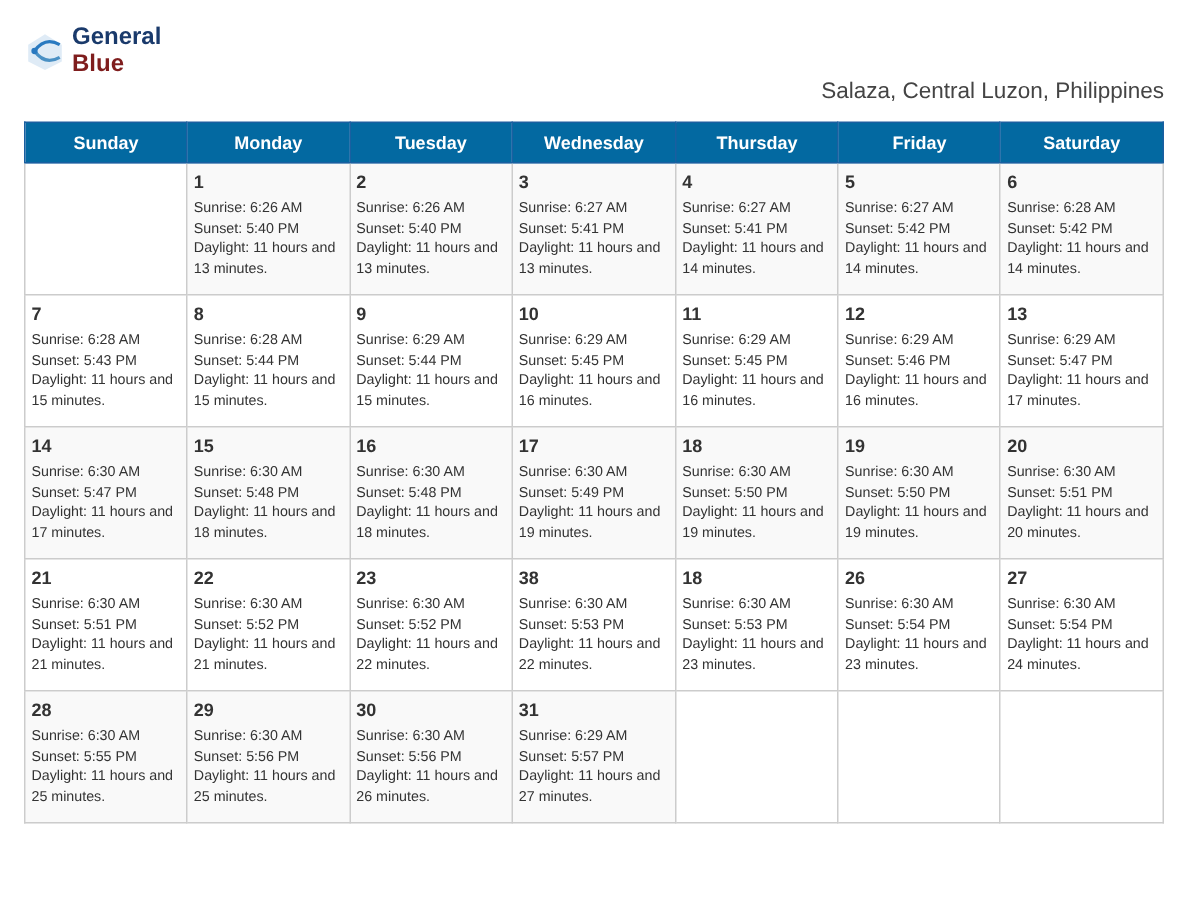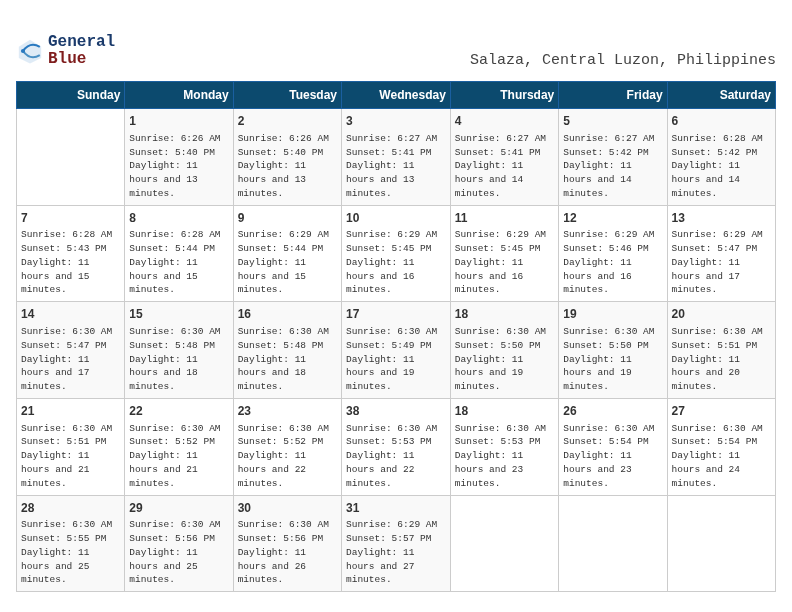--- a/index.html
+++ b/index.html
@@ -6,23 +6,22 @@
     body {
       font-family: Arial, sans-serif;
       background: #fff;
       width: 792px;
       min-height: 612px;
       padding: 16px;
     }
     .header {
       display: flex;
       justify-content: space-between;
-      align-items: flex-end;
+      align-items: flex-start;
       margin-bottom: 12px;
-      font-family: Liberation Mono, monospace;
     }
     .logo {
       display: flex;
       align-items: center;
       gap: 4px;
     }
     .logo-icon {
       width: 28px;
       height: 28px;
     }
@@ -38,24 +37,24 @@
       font-size: 15px;
       color: #444;
       margin-top: 36px;
     }
     table {
       width: 100%;
       border-collapse: collapse;
       font-size: 10.5px;
     }
     thead tr th {
-      background-color: #0c4a6e;
+      background-color: #0369a1;
       color: #fff;
       padding: 6px 4px;
-      text-align: right;
+      text-align: center;
       font-size: 12px;
       font-weight: bold;
       border: 1px solid #1a5fa0;
     }
     tbody tr td {
       border: 1px solid #ccc;
       vertical-align: top;
       padding: 4px 4px;
       min-height: 80px;
       height: 88px;
@@ -70,21 +69,20 @@
     .day-num {
       font-weight: bold;
       font-size: 12px;
       margin-bottom: 2px;
       display: block;
     }
     .day-info {
       font-size: 9.5px;
       color: #333;
       line-height: 1.45;
-      font-family: Liberation Mono, monospace;
     }
     .empty-cell {
       background: #fff !important;
     }
   </style>
 </head>
 <body>
 
 <div class="header">
   <div class="logo">

